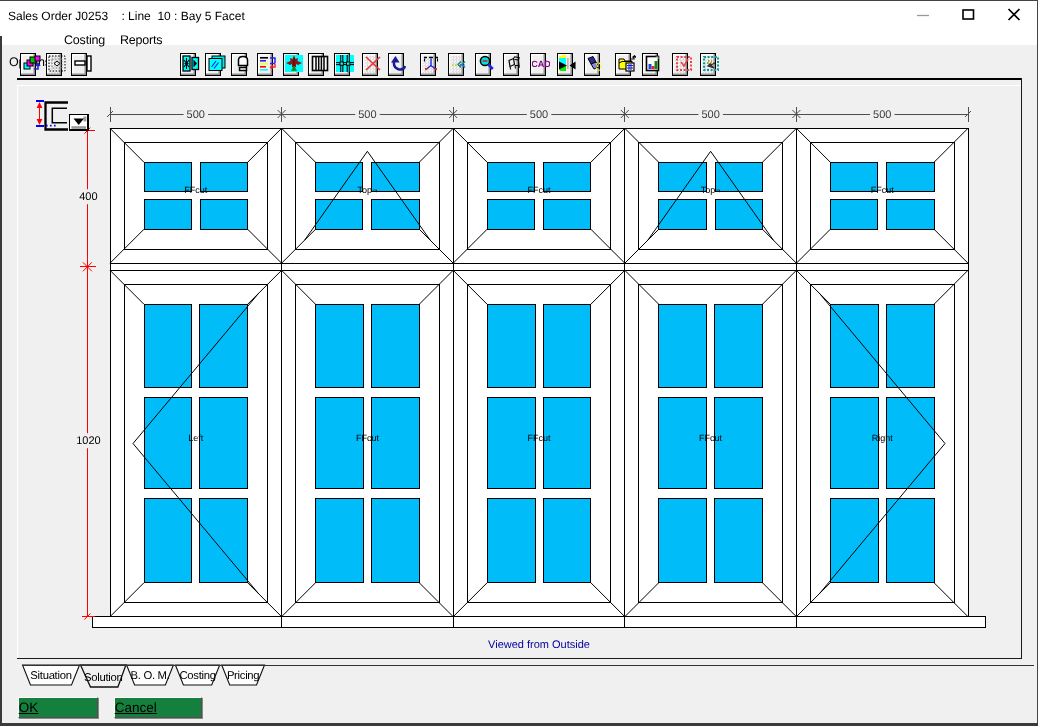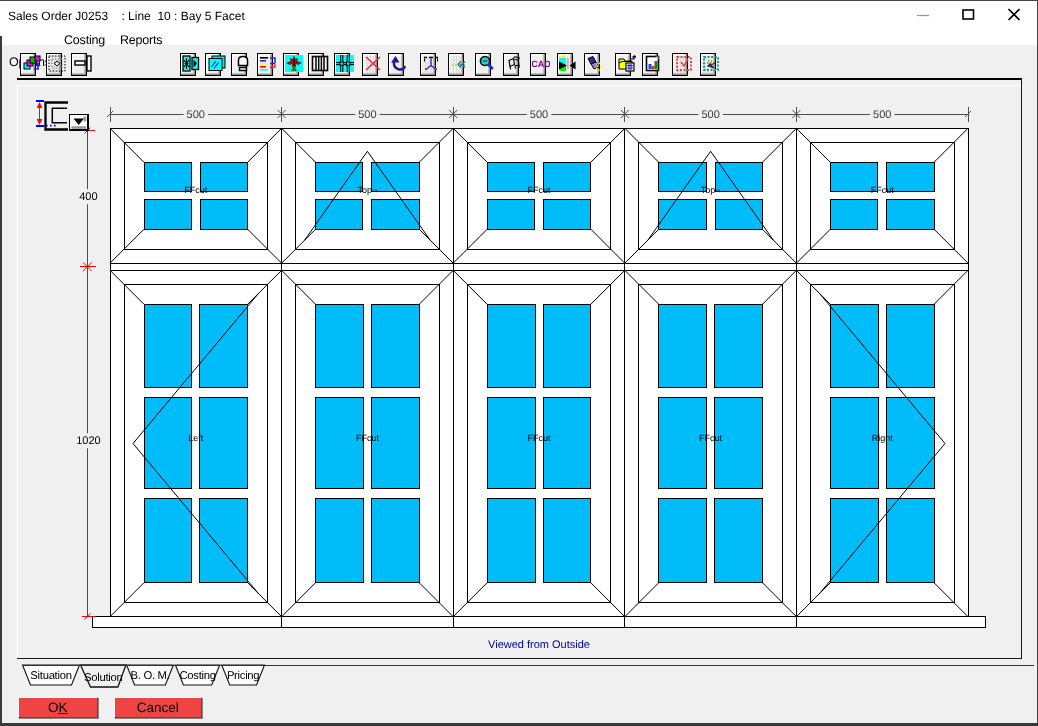--- a/index.html
+++ b/index.html
@@ -11,21 +11,21 @@
 #border-left { position:absolute; left:0; top:36px; width:1.5px; height:690px; background:#3a3a3a; }
 #border-bottom { position:absolute; left:0; top:722.5px; width:100%; height:3.5px; background:#3a3a3a; }
 .tb { position:absolute; top:52.5px; width:16px; height:23px; background:#efefef; border:1.8px solid #000; box-shadow: inset -1.5px -1.5px 0 #909090, inset 1.5px 1.5px 0 #ffffff; }
 .tbi { position:absolute; left:1.5px; top:1.5px; }
 #tbline { position:absolute; left:17px; top:78.3px; width:1004px; height:1.4px; background:#000; }
 #canv-right { position:absolute; left:1020.5px; top:78.3px; width:1.2px; height:580px; background:#1a1a1a; }
 #canv-bottom { position:absolute; left:17px; top:657.5px; width:1004.7px; height:1.2px; background:#1a1a1a; }
 #canv-left { position:absolute; left:17px; top:85px; width:1px; height:573px; background:#fff; }
 #canv-top { position:absolute; left:17px; top:85px; width:1004px; height:1px; background:#fff; }
 .winbtn { position:absolute; top:0; }
-.pushbtn { position:absolute; top:697.3px; height:21.2px; background:#ef4444; border-top:1.2px solid #fff; border-left:1.2px solid #fff; border-right:1.4px solid #505050; border-bottom:1.4px solid #505050; box-shadow: 1px 1px 0 #888; font-size:13.5px; text-align:center; line-height:19px; color:#000; }
+.pushbtn { position:absolute; top:697.3px; height:21.2px; background:#15803d; border-top:1.2px solid #fff; border-left:1.2px solid #fff; border-right:1.4px solid #505050; border-bottom:1.4px solid #505050; box-shadow: 1px 1px 0 #888; font-size:13.5px; text-align:left; line-height:19px; color:#000;text-decoration:underline; }
 </style></head>
 <body>
 <div id="menubar"></div>
 <div id="titlebar"></div>
 <div id="titletext">Sales Order J0253&nbsp;&nbsp;&nbsp;&nbsp;: Line&nbsp; 10 : Bay 5 Facet</div>
 <div class="menuitem" style="left:8.5px; top:33px;margin-top:22px;">Options</div>
 <div class="menuitem" style="left:64px; top:33px;">Costing</div>
 <div class="menuitem" style="left:119.5px; top:33px;">Reports</div>
 <svg class="winbtn" style="left:916px;top:0" width="14" height="30">
     <line x1="1" y1="15.5" x2="13" y2="15.5" stroke="#999" stroke-width="1.3"></line>

